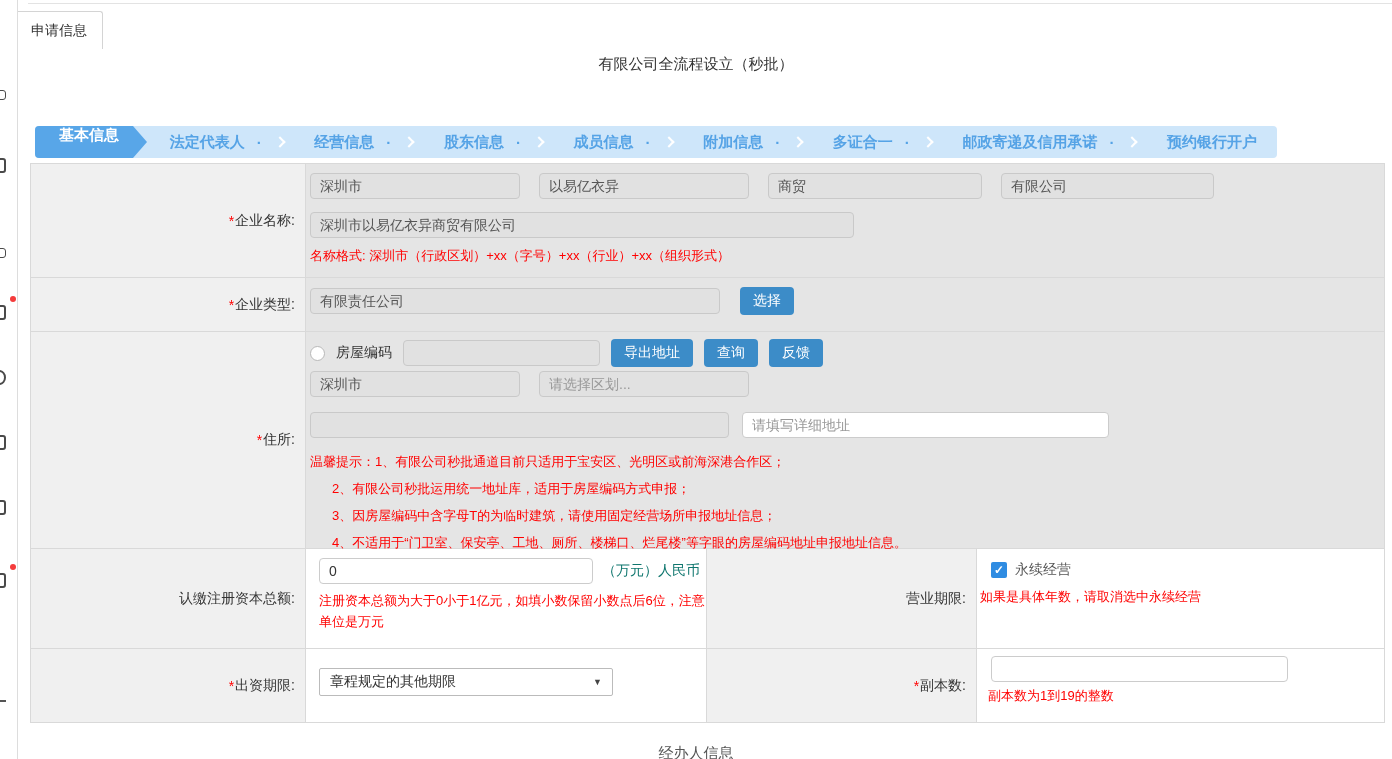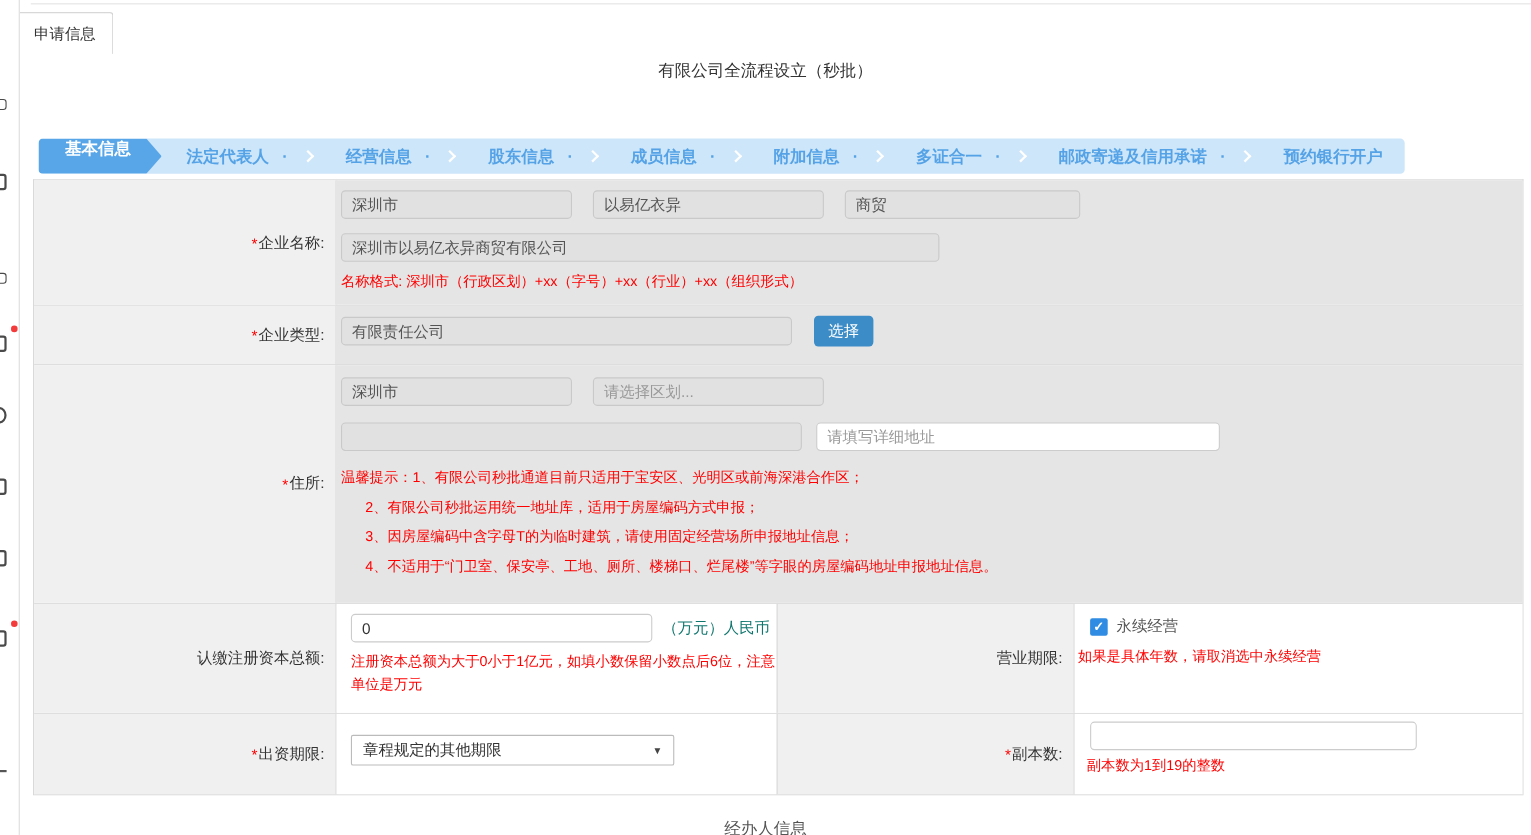--- a/index.html
+++ b/index.html
@@ -165,20 +165,21 @@
   <div class="row r1">
     <div class="lbl">
       <span class="req">*</span>
       <span>企业名称:</span>
     </div>
     <div class="cnt">
       <div class="line" style="gap:19px">
         <div class="ginput" style="width:210px">深圳市</div>
         <div class="ginput" style="width:210px">以易亿衣异</div>
         <div class="ginput" style="width:214px">商贸</div>
+        <div class="ginput" style="width:213px">有限公司</div>
       </div>
       <div class="line" style="margin-top:13px">
         <div class="ginput" style="width:544px">深圳市以易亿衣异商贸有限公司</div>
       </div>
       <div class="hint" style="margin-top:9px">名称格式: 深圳市（行政区划）+xx（字号）+xx（行业）+xx（组织形式）</div>
     </div>
   </div>
 
   <div class="row r2">
     <div class="lbl">
@@ -192,20 +193,28 @@
       </div>
     </div>
   </div>
 
   <div class="row r3">
     <div class="lbl">
       <span class="req">*</span>
       <span>住所:</span>
     </div>
     <div class="cnt" style="padding-top:7px">
+      <div class="line" style="gap:11px; height:28px">
+        <span class="radio"></span>
+        <span style="font-size:14px; color:#333">房屋编码</span>
+        <div class="ginput" style="width:197px"></div>
+        <button class="btn">导出地址</button>
+        <button class="btn">查询</button>
+        <button class="btn">反馈</button>
+      </div>
       <div class="line" style="gap:19px; margin-top:4px">
         <div class="ginput" style="width:210px">深圳市</div>
         <div class="ginput ph" style="width:210px">请选择区划...</div>
       </div>
       <div class="line" style="gap:13px; margin-top:15px">
         <div class="ginput" style="width:419px"></div>
         <input class="winput" style="width: 367px;" placeholder="请填写详细地址">
       </div>
       <div class="hint-lines" style="margin-top:10px">
         <div>温馨提示：1、有限公司秒批通道目前只适用于宝安区、光明区或前海深港合作区；</div>

